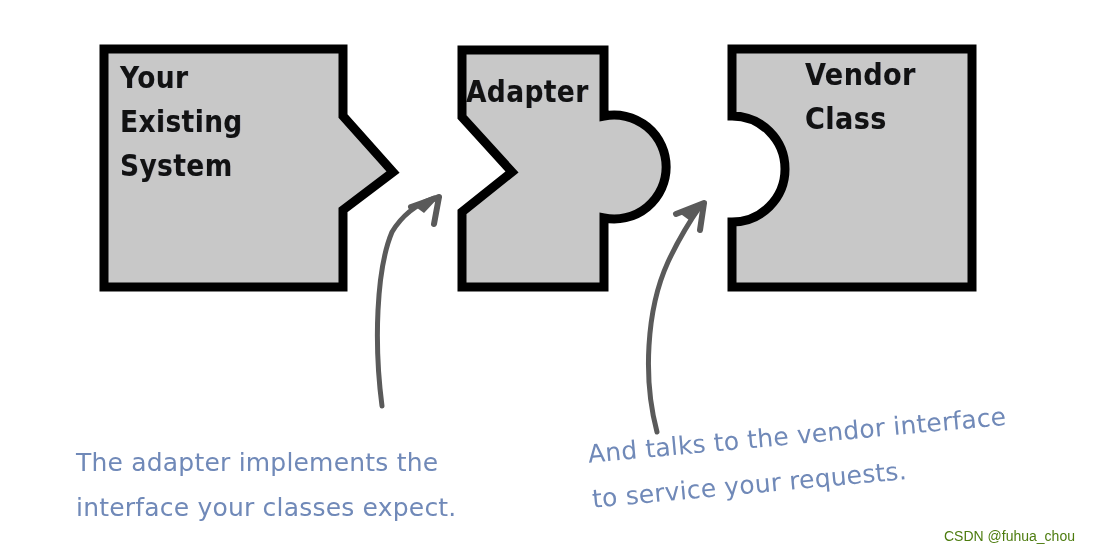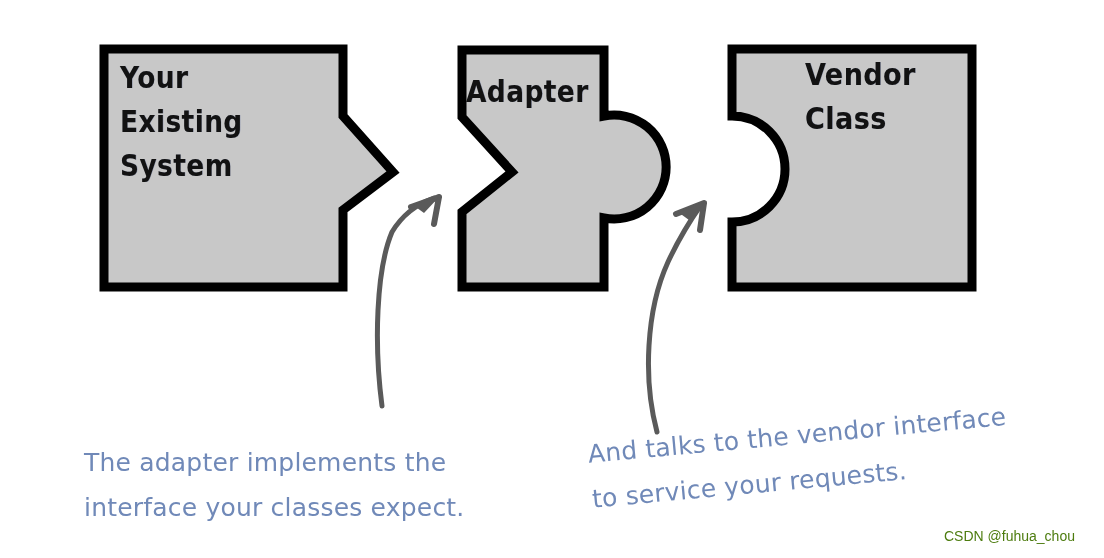--- a/index.html
+++ b/index.html
@@ -51,21 +51,21 @@
   .caption {
     position: absolute;
     font-family: "DejaVu Sans", sans-serif;
     font-size: 25px;
     line-height: 45px;
     color: #6d85b5;
     white-space: pre;
     letter-spacing: 0.2px;
   }
   #caption-left {
-    left: 84px;
+    left: 76px;
     top: 440px;
     color: #7089b8;
   }
   #caption-right {
     left: 586px;
     top: 432px;
     color: #7089b8;
     transform: rotate(-5.2deg);
     transform-origin: left top;
   }

